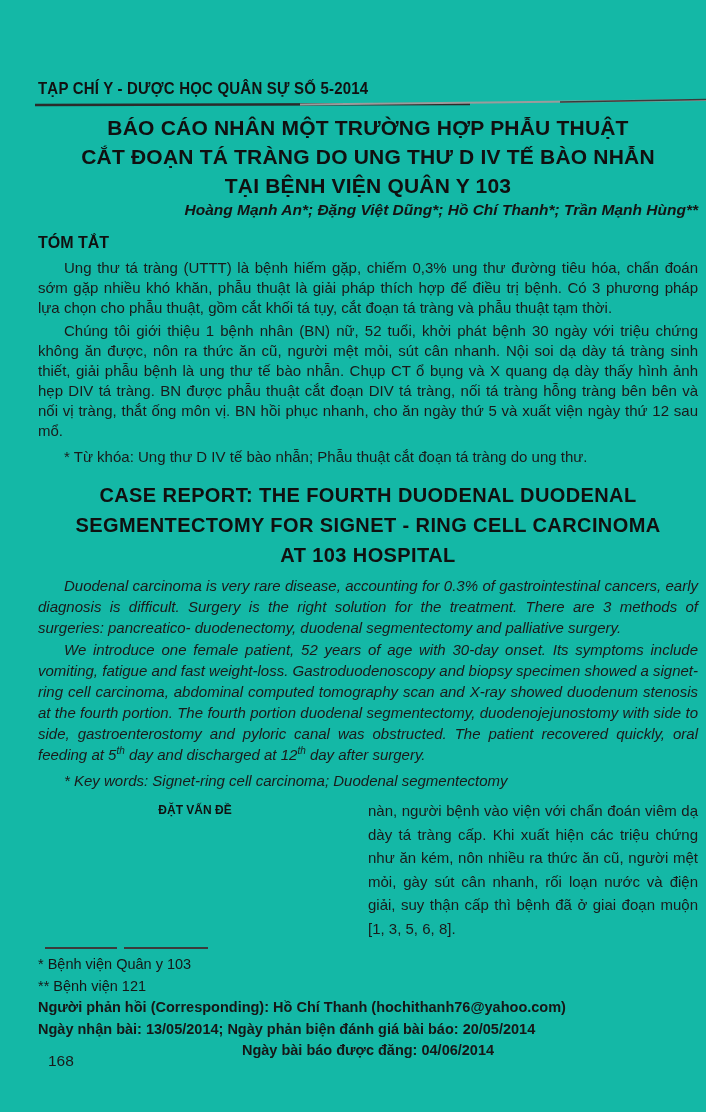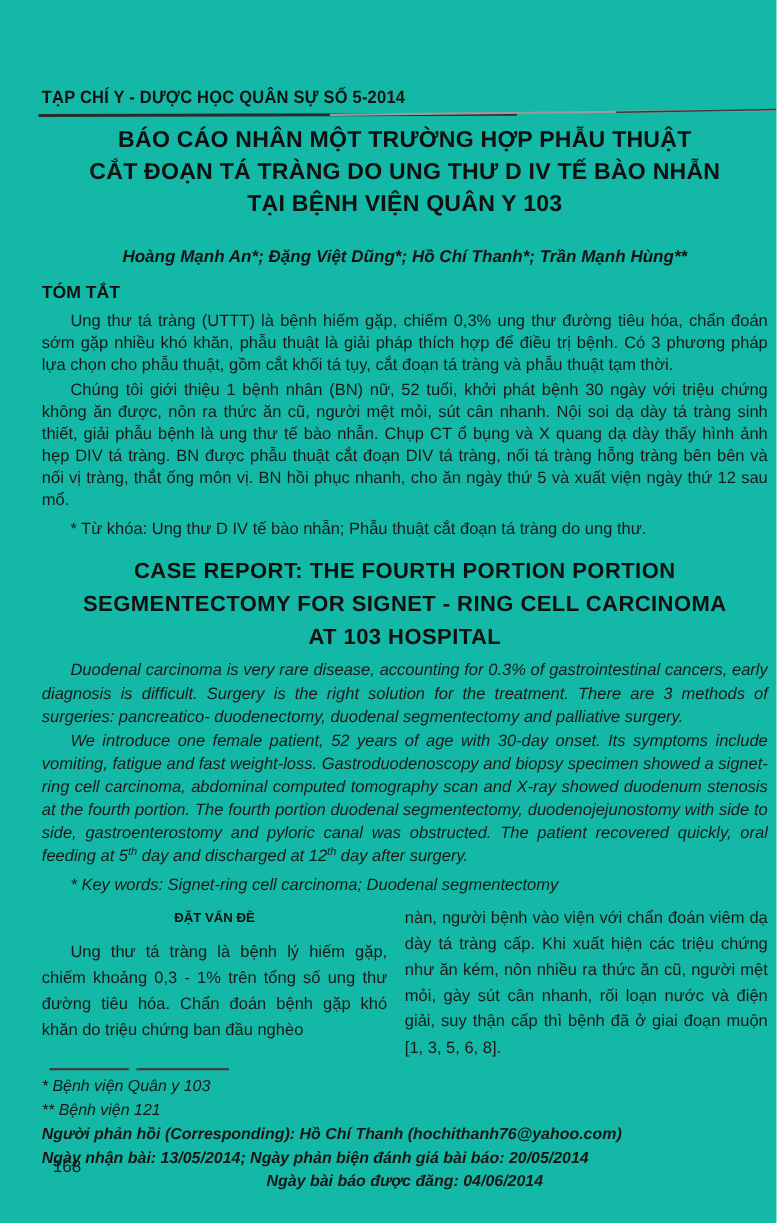--- a/index.html
+++ b/index.html
@@ -41,22 +41,22 @@
   .title-vi {
     margin-top: 15px;
     text-align: center;
     font-size: 21px;
     line-height: 29px;
     font-weight: bold;
     color: #101010;
     letter-spacing: 0.2px;
   }
   .authors {
-    margin-top: 24px;
-    text-align: center;
+    margin-top: 0;
+    text-align: right;
     font-size: 15.5px;
     line-height: 20px;
     font-weight: bold;
     font-style: italic;
     color: #141414;
   }
 
   
   .section-h {
     margin-top: 13px;
@@ -138,21 +138,20 @@
 
   
   .footnotes { margin-top: 7px; }
   .fn-rule { height: 3px; display: flex; gap: 7px; padding-left: 7px; }
   .fn-rule span { display: block; height: 2px; background: #3c3c3c; }
   .fn-rule .seg1 { width: 72px; }
   .fn-rule .seg2 { width: 84px; }
   .fn {
     font-size: 14.5px;
     line-height: 21.5px;
-    font-style: italic;
     color: #161616;
   }
   .fn.first { margin-top: 4px; }
   .fn.bold { font-weight: bold; }
   .fn.centered { text-align: center; }
 
   .page-number {
     position: absolute;
     left: 48px;
     top: 1052px;
@@ -181,33 +180,32 @@
     </div>
 
     <div class="authors">Hoàng Mạnh An*; Đặng Việt Dũng*; Hồ Chí Thanh*; Trần Mạnh Hùng**</div>
 
     <div class="section-h">TÓM TẮT</div>
     <p class="body-vi">Ung thư tá tràng (UTTT) là bệnh hiếm gặp, chiếm 0,3% ung thư đường tiêu hóa, chẩn đoán sớm gặp nhiều khó khăn, phẫu thuật là giải pháp thích hợp để điều trị bệnh. Có 3 phương pháp lựa chọn cho phẫu thuật, gồm cắt khối tá tụy, cắt đoạn tá tràng và phẫu thuật tạm thời.</p>
     <p class="body-vi">Chúng tôi giới thiệu 1 bệnh nhân (BN) nữ, 52 tuổi, khởi phát bệnh 30 ngày với triệu chứng không ăn được, nôn ra thức ăn cũ, người mệt mỏi, sút cân nhanh. Nội soi dạ dày tá tràng sinh thiết, giải phẫu bệnh là ung thư tế bào nhẫn. Chụp CT ổ bụng và X quang dạ dày thấy hình ảnh hẹp DIV tá tràng. BN được phẫu thuật cắt đoạn DIV tá tràng, nối tá tràng hỗng tràng bên bên và nối vị tràng, thắt ống môn vị. BN hồi phục nhanh, cho ăn ngày thứ 5 và xuất viện ngày thứ 12 sau mổ.</p>
     <div class="kw-vi">* Từ khóa: Ung thư D IV tế bào nhẫn; Phẫu thuật cắt đoạn tá tràng do ung thư.</div>
 
     <div class="title-en">
-      <div>CASE REPORT: THE FOURTH PORTION PORTION</div>
+      <div>CASE REPORT: THE FOURTH DUODENAL DUODENAL</div>
       <div>SEGMENTECTOMY FOR SIGNET - RING CELL CARCINOMA</div>
       <div>AT 103 HOSPITAL</div>
     </div>
 
     <p class="body-en">Duodenal carcinoma is very rare disease, accounting for 0.3% of gastrointestinal cancers, early diagnosis is difficult. Surgery is the right solution for the treatment. There are 3 methods of surgeries: pancreatico- duodenectomy, duodenal segmentectomy and palliative surgery.</p>
     <p class="body-en"><span>We introduce one female patient, 52 years of age with 30-day onset. Its symptoms include vomiting, fatigue and fast weight-loss. Gastroduodenoscopy and biopsy specimen showed a signet-ring cell carcinoma, abdominal computed tomography scan and X-ray showed duodenum stenosis at the fourth portion. The fourth portion duodenal segmentectomy, duodenojejunostomy with side to side, gastroenterostomy and pyloric canal was obstructed. The patient recovered quickly, oral feeding at 5</span><sup>th</sup><span> day and discharged at 12</span><sup>th</sup><span> day after surgery.</span></p>
     <div class="kw-en">* Key words: Signet-ring cell carcinoma; Duodenal segmentectomy</div>
 
     <div class="columns">
       <div class="col-left">
         <div class="intro-h">ĐẶT VẤN ĐỀ</div>
-        <p class="col-p">Ung thư tá tràng là bệnh lý hiếm gặp, chiếm khoảng 0,3 - 1% trên tổng số ung thư đường tiêu hóa. Chẩn đoán bệnh gặp khó khăn do triệu chứng ban đầu nghèo</p>
       </div>
       <div class="col-right">
         <p class="col-p">nàn, người bệnh vào viện với chẩn đoán viêm dạ dày tá tràng cấp. Khi xuất hiện các triệu chứng như ăn kém, nôn nhiều ra thức ăn cũ, người mệt mỏi, gày sút cân nhanh, rối loạn nước và điện giải, suy thận cấp thì bệnh đã ở giai đoạn muộn [1, 3, 5, 6, 8].</p>
       </div>
     </div>
 
     <div class="footnotes">
       <div class="fn-rule">
           <span class="seg1"></span>
           <span class="seg2"></span>

